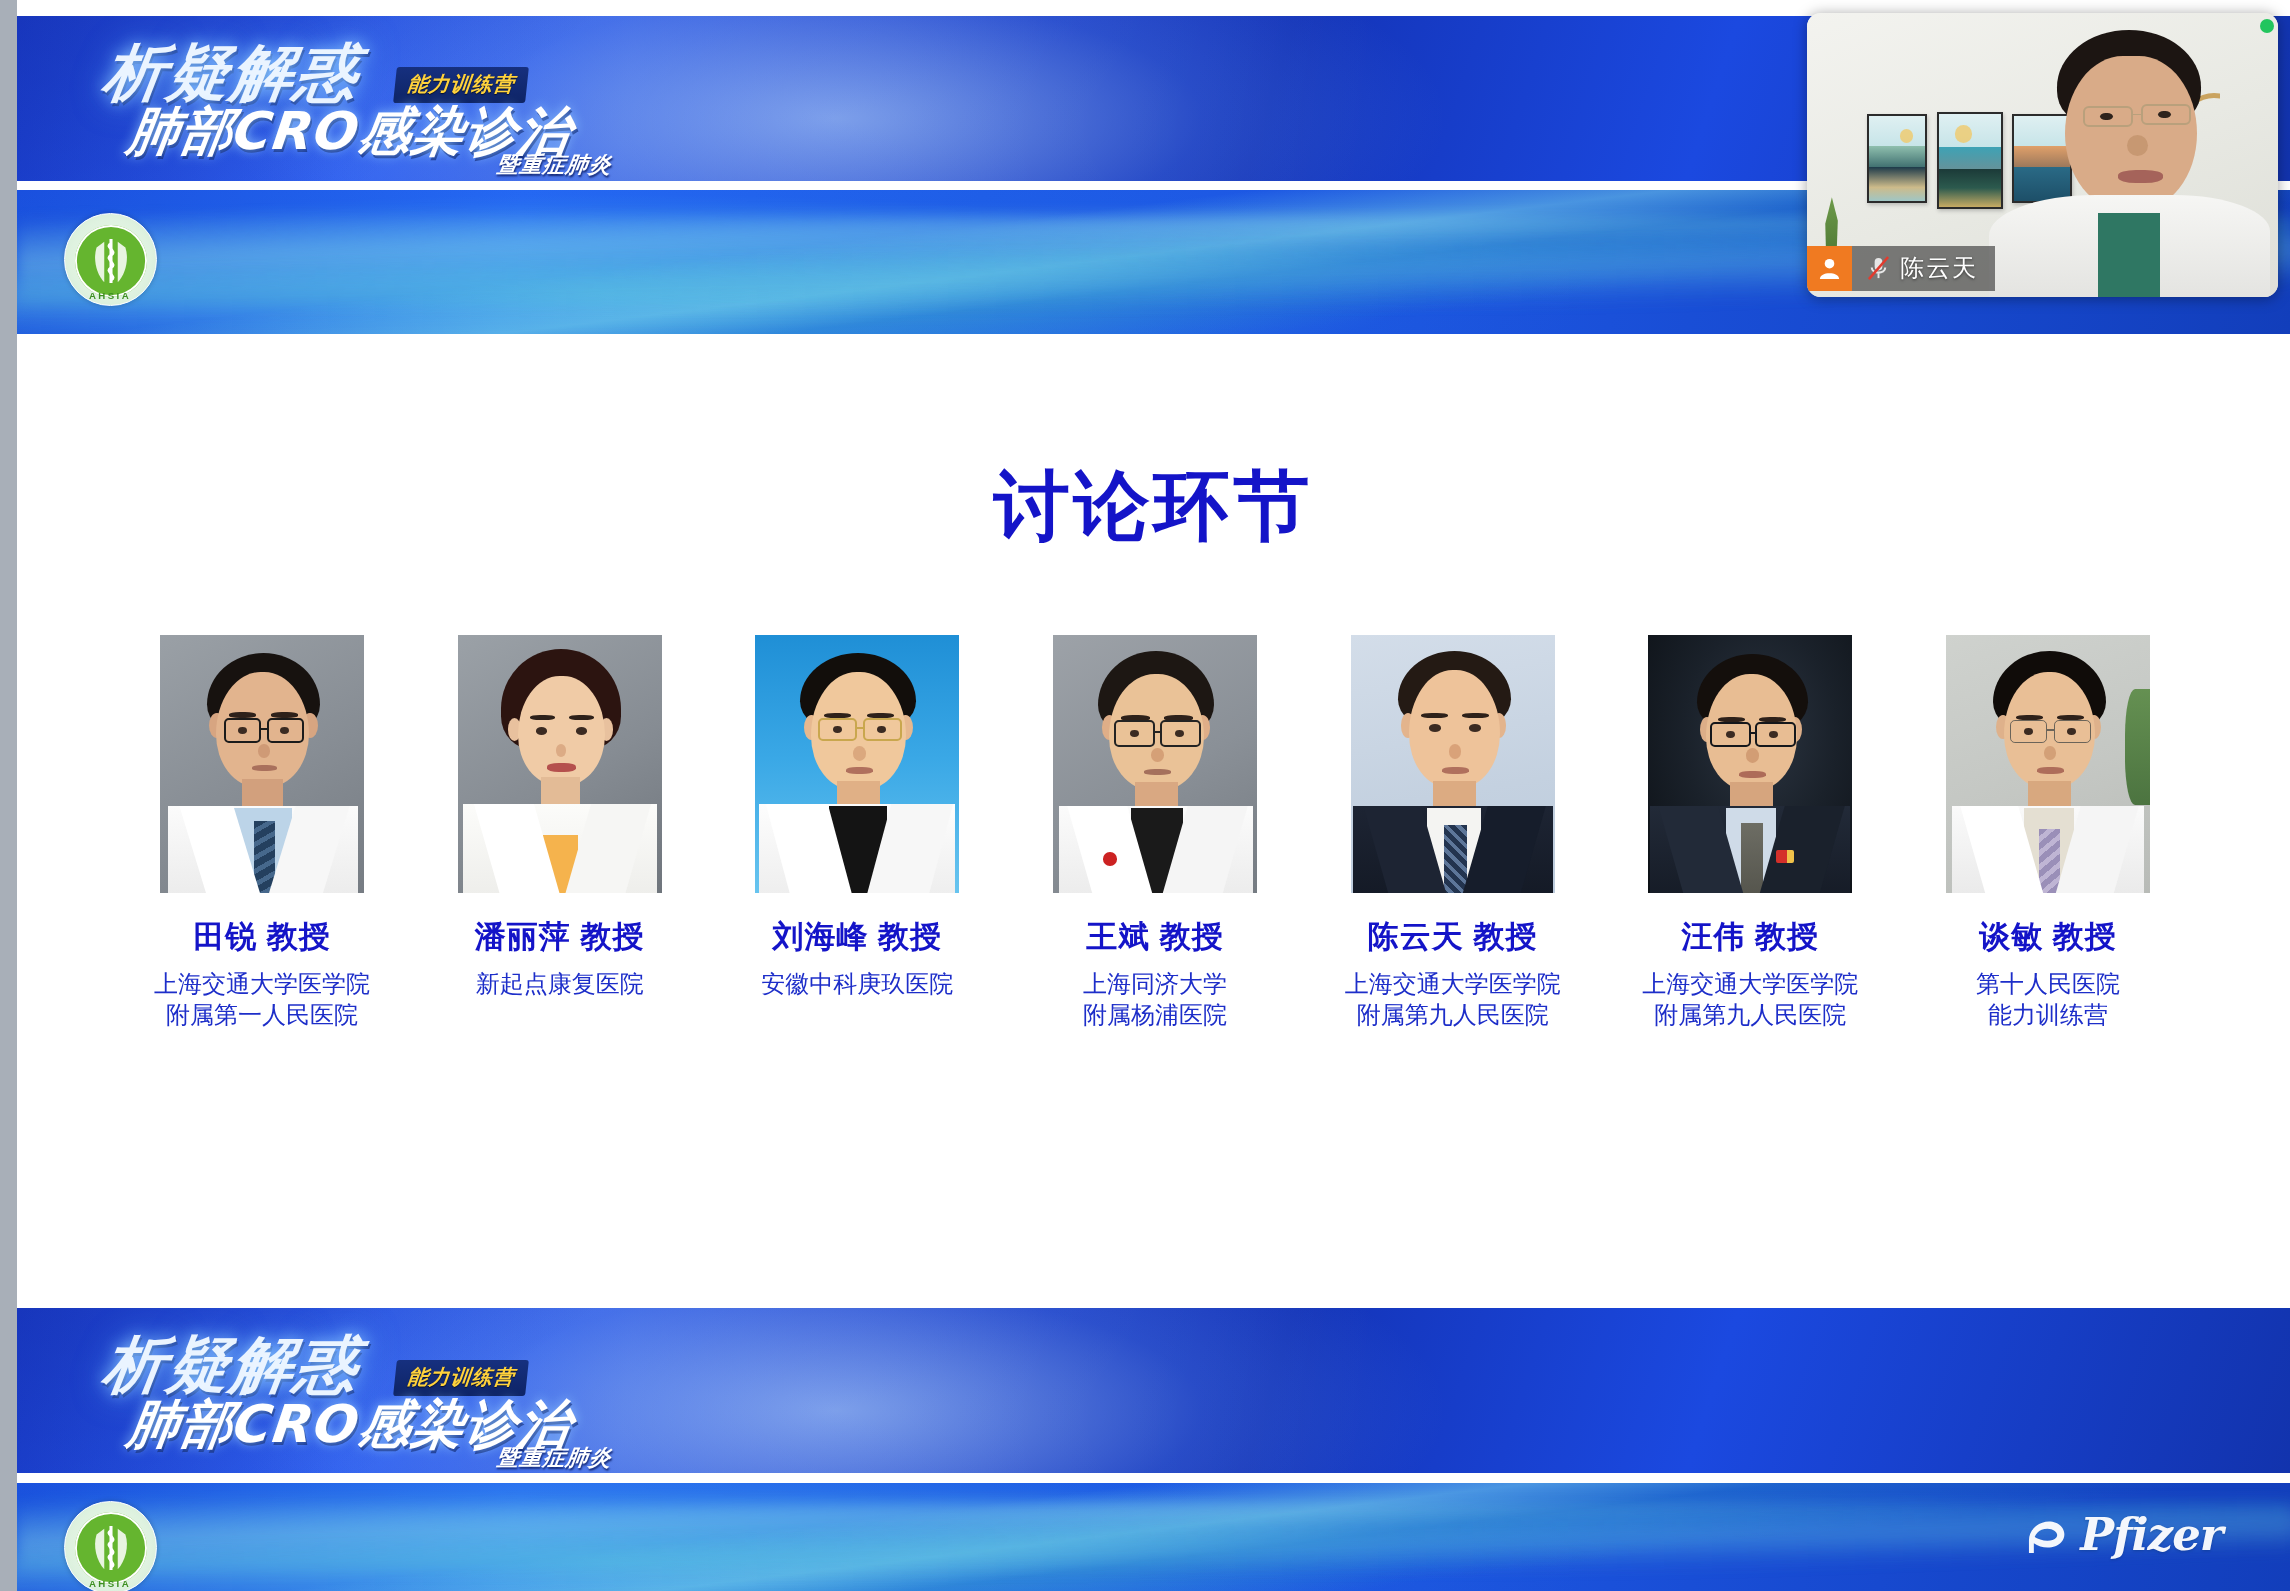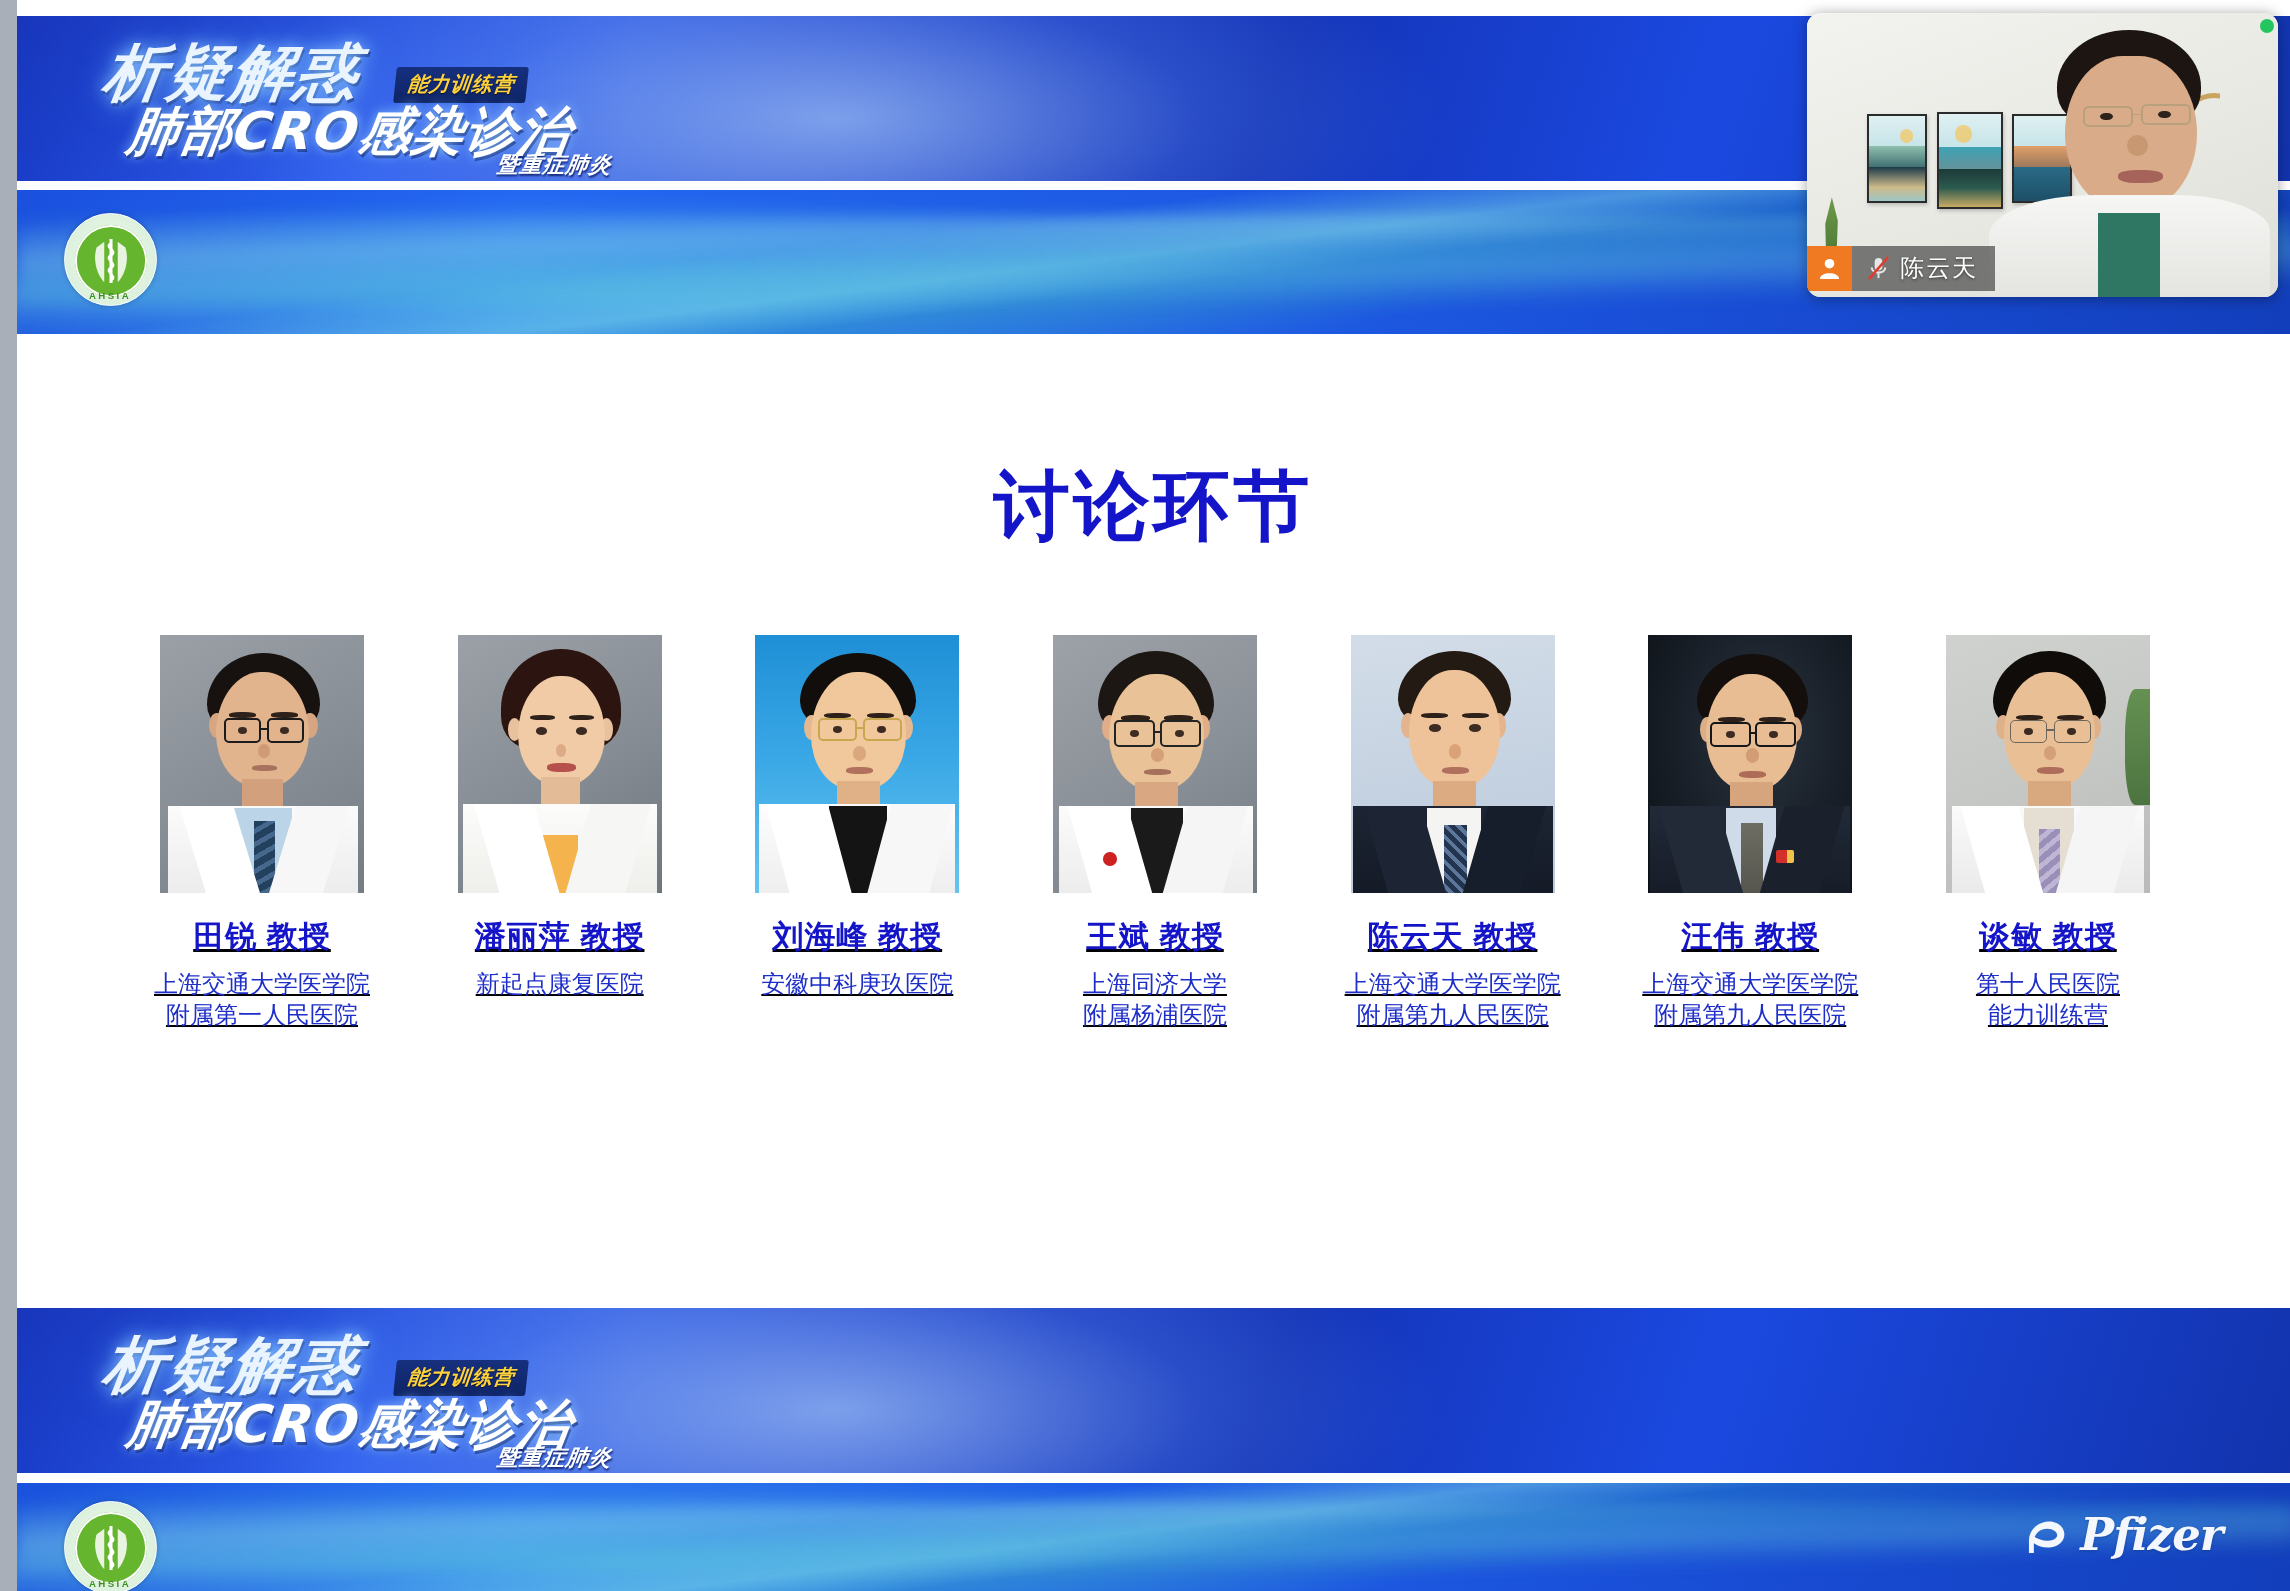--- a/index.html
+++ b/index.html
@@ -190,21 +190,21 @@
 
   
   #speakers {
     position: absolute;
     left: 105px; top: 301px;
     width: 2067px;
     display: flex;
     justify-content: space-between;
     align-items: flex-start;
   }
-  .speaker { width: 281px; display: flex; flex-direction: column; align-items: center; text-decoration: underline; }
+  .speaker { width: 281px; display: flex; flex-direction: column; align-items: center; }
 
   .portrait {
     width: 204px; height: 258px;
     position: relative;
     overflow: hidden;
     background: #9aa0a6;
   }
   .p-bg { position: absolute; inset: 0; }
   .p-hair, .p-face, .p-neck, .p-body, .p-shirt, .p-tie, .p-glass-l, .p-glass-r, .p-bridge,
   .p-eye-l, .p-eye-r, .p-brow-l, .p-brow-r, .p-mouth, .p-nose, .p-ear-l, .p-ear-r,

